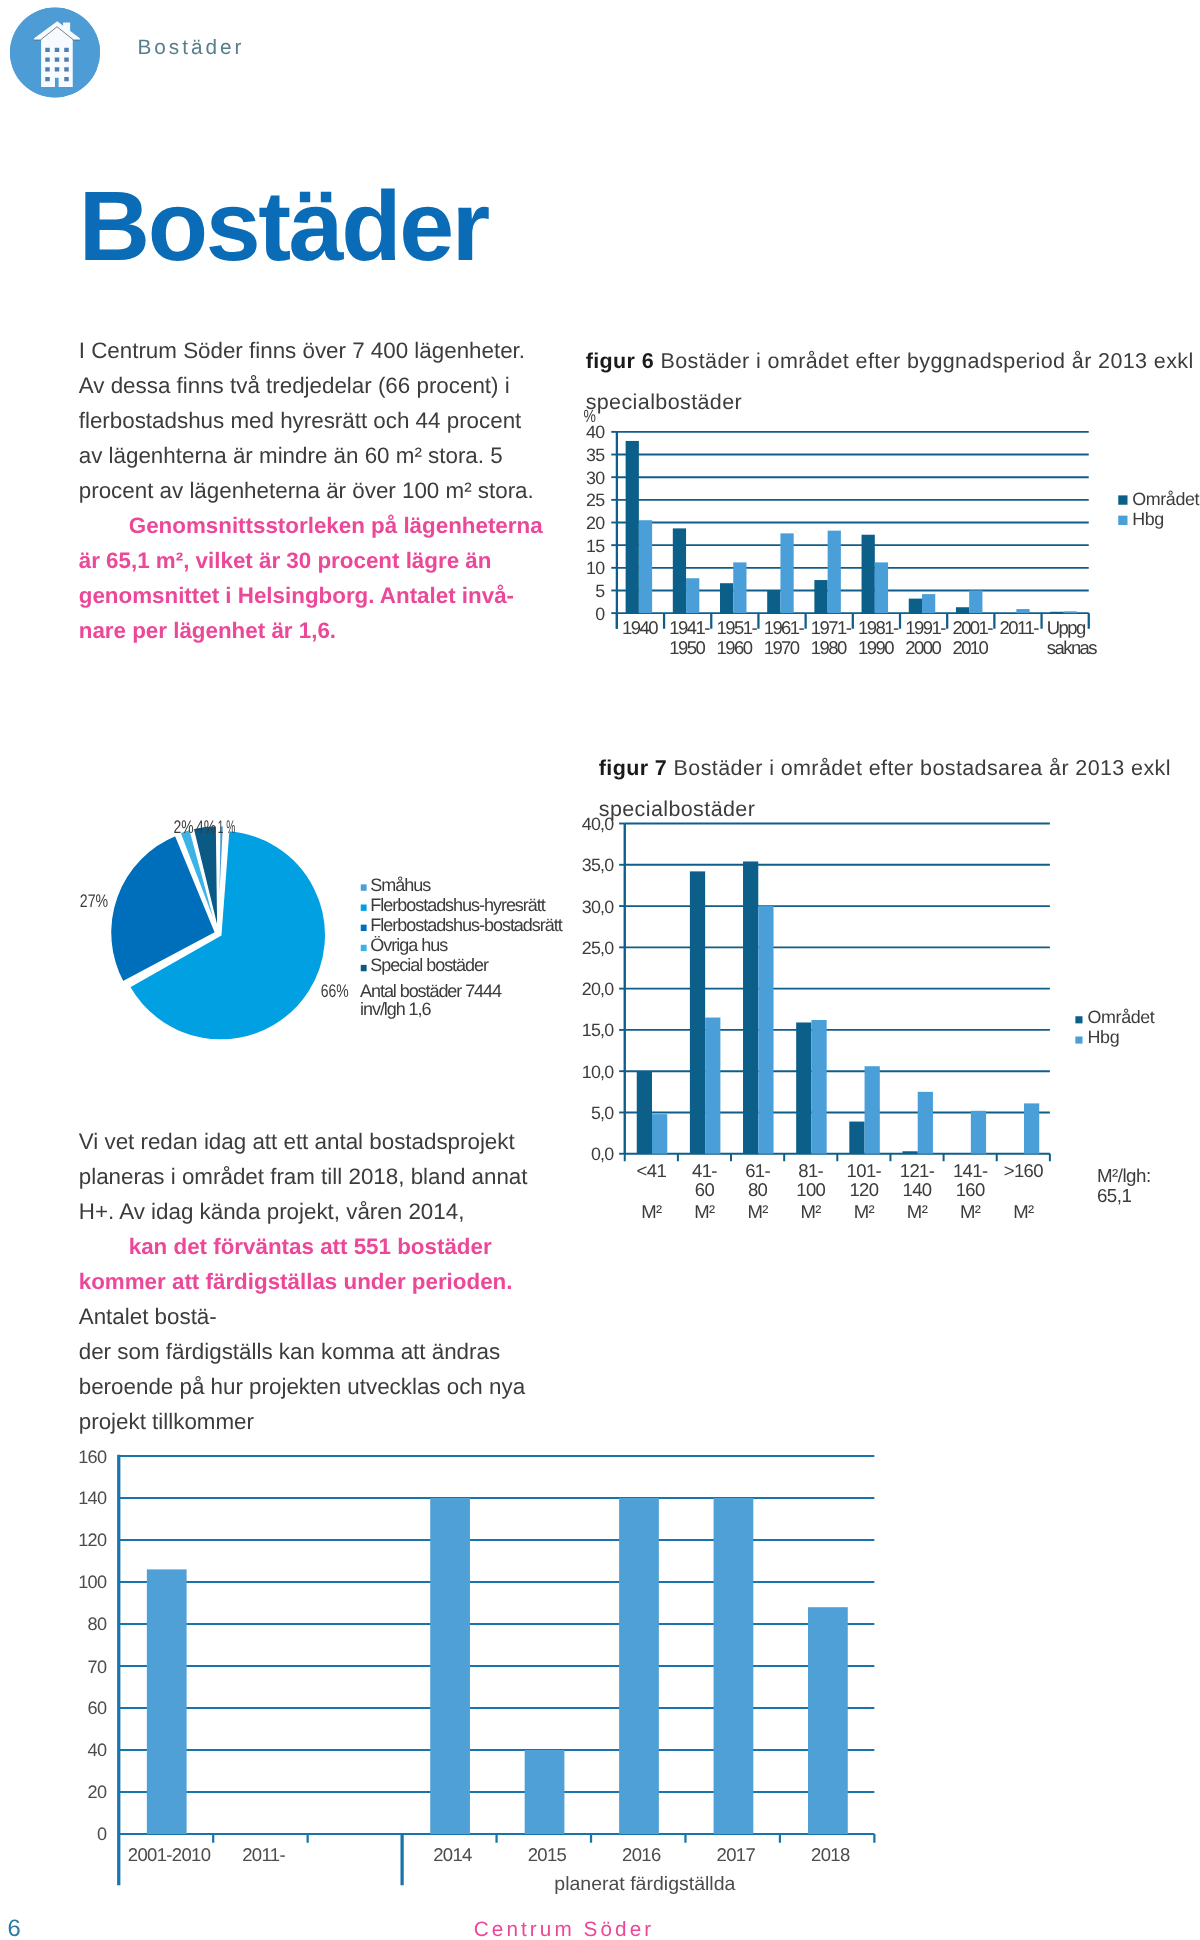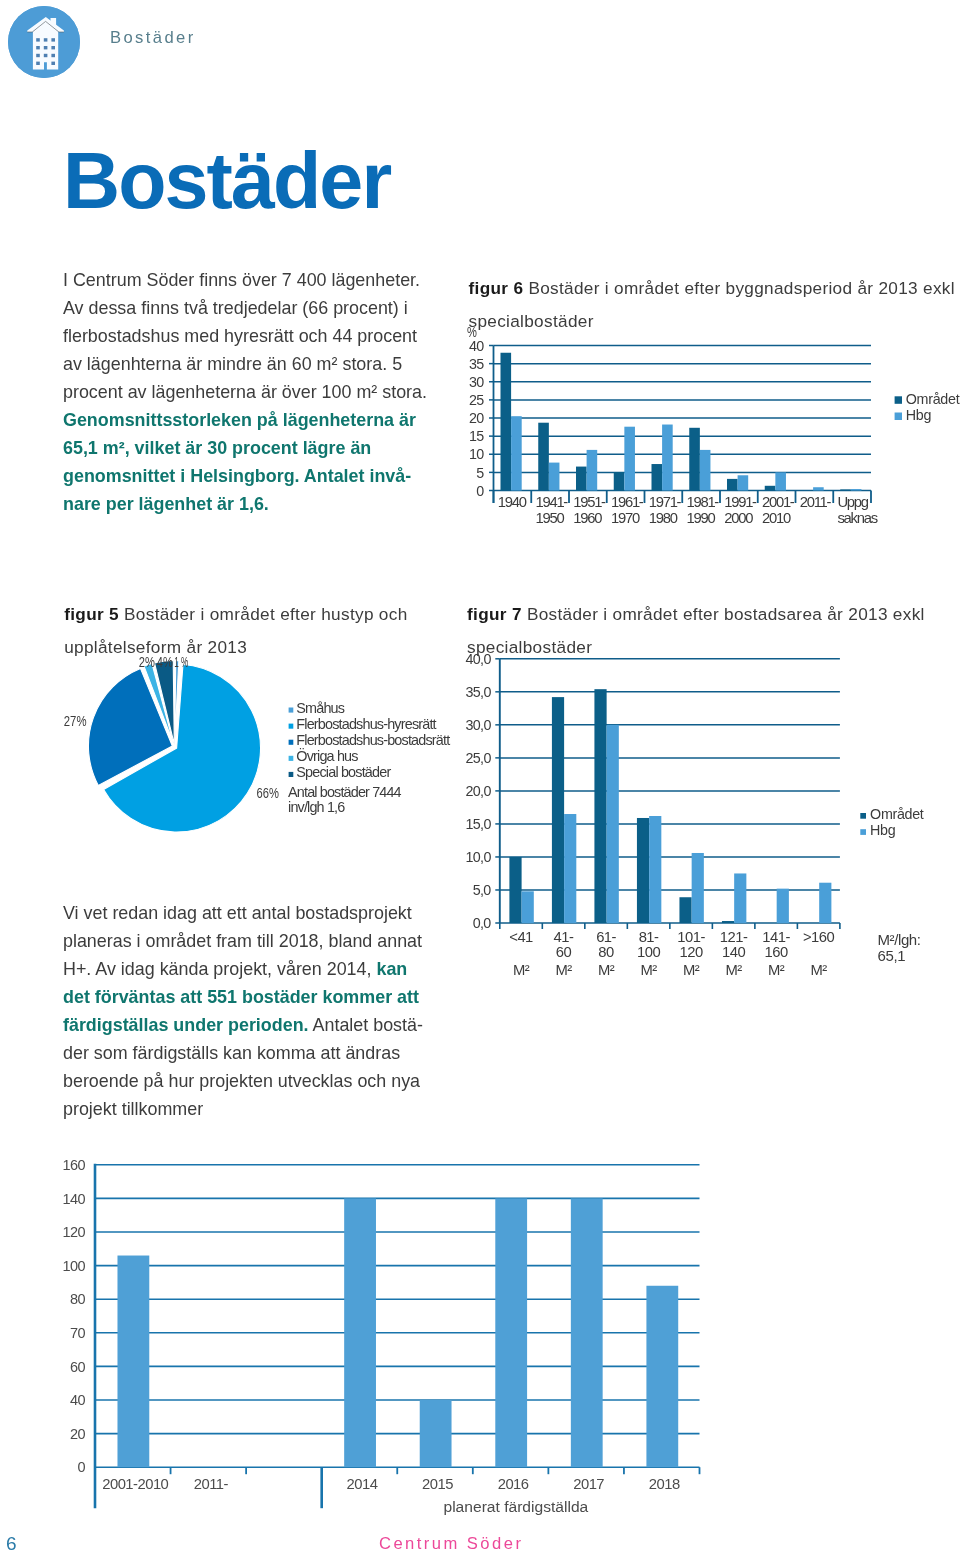--- a/index.html
+++ b/index.html
@@ -9,36 +9,36 @@
 
 
 #header-icon{left:8px;top:6px;width:72px;height:72px;border-radius:50%;background:#4d9cd6;}
 #header-title{left:110px;top:27.5px;font-size:16.6px;letter-spacing:2.4px;color:#577e8c;}
 
 
 #page-title{left:63px;top:141px;font-size:79px;font-weight:bold;color:#0a6cb7;letter-spacing:-1.9px;line-height:1;}
 
 
 .bodytext{font-size:17.9px;line-height:28px;color:#3c3c3c;}
-.bodytext b{color:#0f766e;}
+.bodytext b{color:#ec4899;margin-left:40px;}
 #intro-text{left:63px;top:265.5px;width:375px;}
 #project-text{left:63px;top:899px;width:375px;}
 
 
 .figcap{font-size:17.2px;line-height:33px;color:#3c3c3c;letter-spacing:0.32px;}
 .figcap b{color:#1a1a1a;}
 
 
 #fig6-caption{left:468.5px;top:272px;width:492px;}
 #fig6{left:455px;top:330px;}
 #fig6 svg{overflow:visible;}
 #fig5-caption{left:64.2px;top:597.5px;width:400px;}
 #fig5{left:66px;top:650px;}
 #fig5 svg{overflow:visible;}
-#fig7-caption{left:467px;top:597.5px;width:470px;}
+#fig7-caption{left:479px;top:597.5px;width:470px;}
 #fig7{left:455px;top:650px;}
 #fig7 svg{overflow:visible;}
 #fig8-caption{left:64.7px;top:1131px;width:800px;}
 #fig8{left:50px;top:1152px;}
 #fig8 svg{overflow:visible;}
 #page-number{left:6px;top:1533px;font-size:19px;color:#2b7ba8;}
 #footer-label{left:379px;top:1533.5px;font-size:16.6px;letter-spacing:2.45px;color:#ec4899;}
 </style>
 </head>
 <body>
@@ -150,21 +150,20 @@
         <rect x="395.85" y="159.05" width="10.6" height="1.45" fill="#4a9fd8"></rect>
         <text x="382.45" y="177" font-size="14.8" letter-spacing="-1.25" fill="#3c3c3c">Uppg</text>
         <text x="382.45" y="193.3" font-size="14.8" letter-spacing="-1.25" fill="#3c3c3c">saknas</text>
         <line x1="416" y1="160.5" x2="416" y2="173" stroke="#0f5d8a" stroke-width="1.8"></line>
         <rect x="439.6" y="66.3" width="7.4" height="7.5" fill="#0b5f88"></rect>
         <text x="450.8" y="73.8" font-size="14.3" letter-spacing="-0.3" fill="#3c3c3c">Området</text>
         <rect x="439.6" y="82.5" width="7.4" height="7.5" fill="#4a9fd8"></rect>
         <text x="450.8" y="90" font-size="14.3" letter-spacing="-0.3" fill="#3c3c3c">Hbg</text>
       </svg></div>
 
-  <div class="abs figcap" id="fig5-caption"><b>figur 5</b> <span>Bostäder i området efter hustyp och upplåtelseform år 2013</span></div>
   <div class="abs" id="fig5"><svg width="400" height="200" viewBox="0 0 400 200">
         <path d="M 108.6753858217875 94.40118425512225 L 109.77360289022332 10.508372171663055 A 83.9 83.9 0 0 1 112.84700908936789 10.604957852536643 Z" fill="#4a9fd8" stroke="#ffffff" stroke-width="1.1"></path>
         <path d="M 110.62638702120483 98.08598430794959 L 116.99011026461534 14.427673145930086 A 83.9 83.9 0 1 1 37.63962549248515 139.4640297130893 Z" fill="#00a0e3" stroke="#ffffff" stroke-width="1.1"></path>
         <path d="M 106.34188615450985 95.9870289914113 L 32.29698441042984 135.44032449013406 A 83.9 83.9 0 0 1 74.43778582619396 18.389745648237778 Z" fill="#006fbb" stroke="#ffffff" stroke-width="1.1"></path>
         <path d="M 107.85835921350012 94.51746436089162 L 77.9964516984497 16.111619683580884 A 83.9 83.9 0 0 1 85.93135068277135 13.533414715956312 Z" fill="#3bb3e5" stroke="#ffffff" stroke-width="1.1"></path>
         <path d="M 108.29920023944567 94.41892471684525 L 88.49962082821884 12.888644114246304 A 83.9 83.9 0 0 1 107.20098317100985 10.526112633386063 Z" fill="#0a5a85" stroke="#ffffff" stroke-width="1.1"></path>
         <text x="108.2" y="16.8" font-size="14.6" textLength="14.1" lengthAdjust="spacingAndGlyphs" fill="#3c3c3c">1 %</text>
         <text x="190.5" y="147.7" font-size="14.6" textLength="22.4" lengthAdjust="spacingAndGlyphs" fill="#3c3c3c">66%</text>
         <text x="-2.2" y="75.6" font-size="14.6" textLength="22.7" lengthAdjust="spacingAndGlyphs" fill="#3c3c3c">27%</text>
         <text x="72.8" y="16.8" font-size="14.6" textLength="16.1" lengthAdjust="spacingAndGlyphs" fill="#3c3c3c">2%</text>

